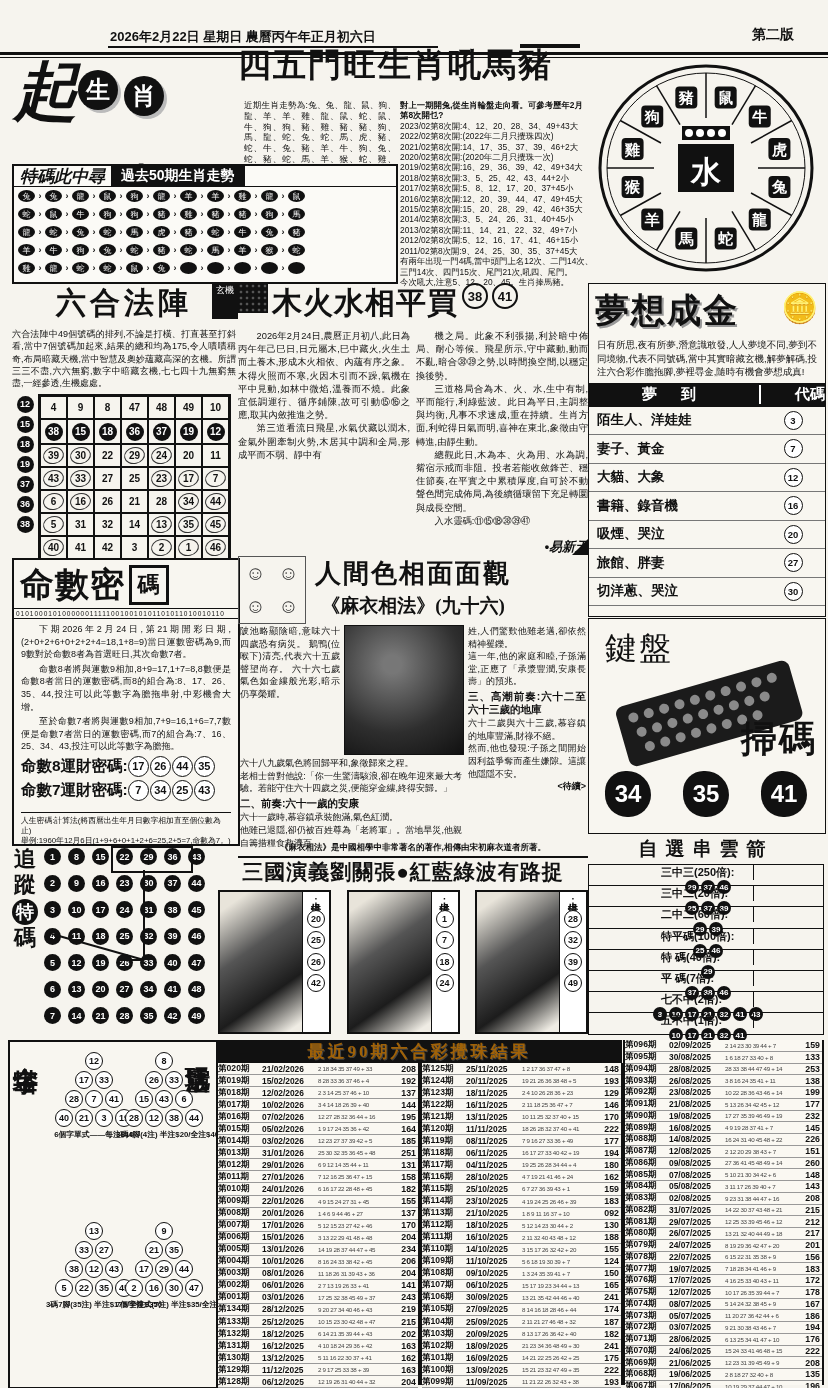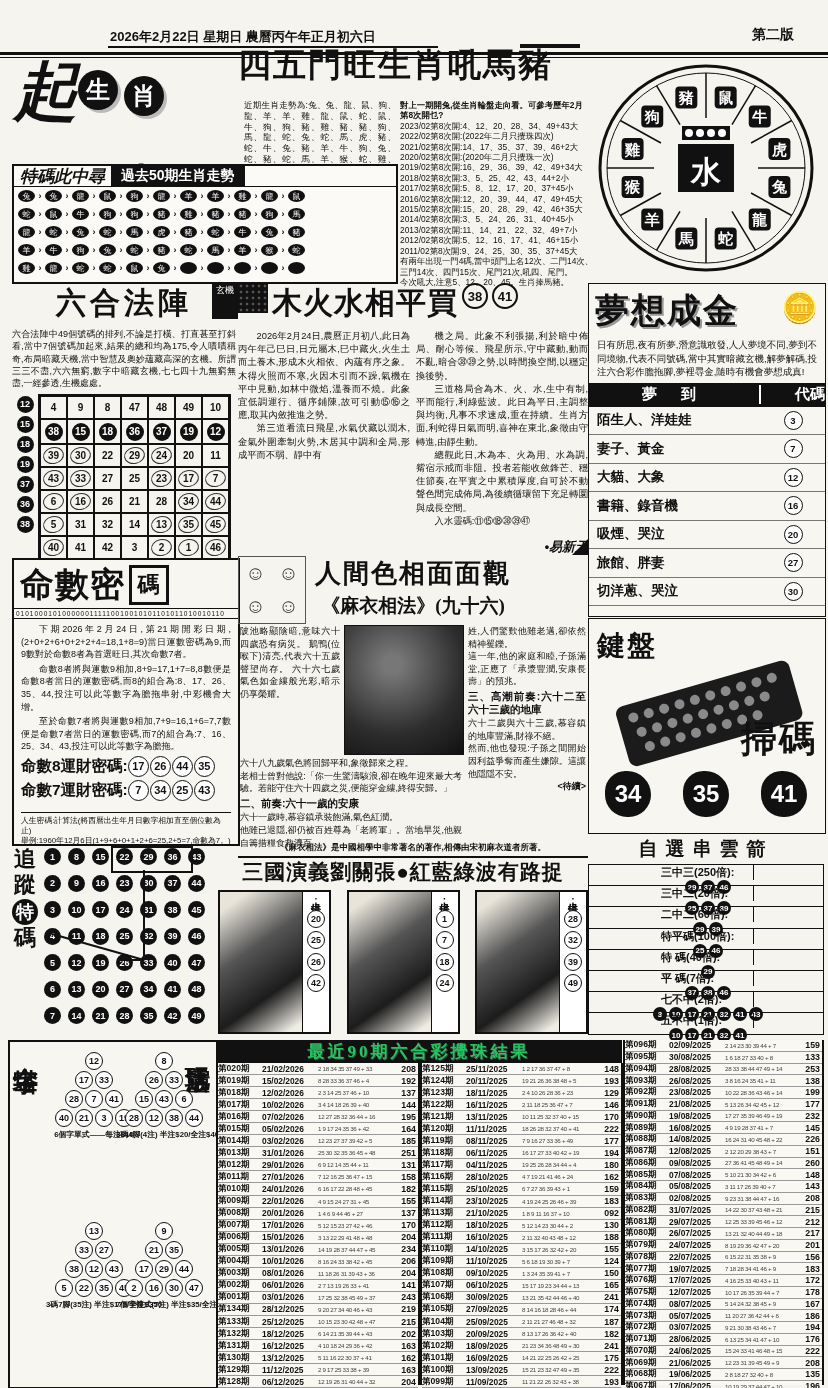--- a/index.html
+++ b/index.html
@@ -104,21 +104,21 @@
   #my-grid{position:relative;margin-top:6px;height:190px;}
   #my-left{position:absolute;left:2px;top:0;width:100px;font-size:9px;line-height:12.6px;text-align:justify;}
   #my-img{position:absolute;left:106px;top:0;width:118px;height:128px;border:1px solid #111;
           background:radial-gradient(circle at 40% 30%,#777 8%,#2e2e2e 60%,#111 100%);}
   #my-bleft{position:absolute;left:2px;top:132px;width:222px;font-size:9px;line-height:12.6px;text-align:justify;}
   #my-right{position:absolute;left:230px;top:0;width:118px;font-size:9px;line-height:12.6px;text-align:justify;}
   .my-h{font-weight:bold;font-size:10.5px;margin:2px 0;}
   #my-note{position:absolute;left:0;bottom:2px;width:100%;font-size:8.5px;font-weight:bold;text-align:center;}
   
   #kb{left:588px;top:618px;width:236px;height:214px;border:1px solid #111;background:#f8f6f0;overflow:hidden;}
-  #kb-t1{position:absolute;left:8px;top:8px;font-size:28px;font-weight:bold;letter-spacing:2px;}
+  #kb-t1{position:absolute;left:16px;top:8px;font-size:32px;font-weight:normal;letter-spacing:2px;}
   #kb-t2{position:absolute;right:8px;top:96px;font-size:36px;font-weight:bold;letter-spacing:2px;}
   #kb-art{position:absolute;left:10px;top:34px;}
   .kb-num{position:absolute;width:46px;height:46px;background:#111;color:#fff;border-radius:46% 54% 50% 50%;
           display:flex;align-items:center;justify-content:center;font-size:24px;font-weight:bold;}
   
   #cyj{left:588px;top:836px;width:236px;height:196px;}
   #cyj-title{text-align:center;font-size:19px;font-weight:bold;letter-spacing:8px;}
   #cyj-table{border:1.5px solid #111;margin-top:2px;}
   .cyj-row{display:flex;align-items:center;height:20.2px;border-bottom:1px solid #111;font-size:11px;font-weight:bold;flex-direction:column;}
   .cyj-row:last-child{border-bottom:none;}
@@ -147,21 +147,21 @@
   .sg-strip .circ{width:16px;height:16px;font-size:9px;margin-top:3.5px;}
   
   #py{left:8px;top:1040px;width:206px;height:345px;border:2px solid #111;background:#f8f6f0;}
   #py-l{position:absolute;left:4px;top:6px;font-size:25px;font-weight:bold;width:26px;text-align:center;line-height:30px;}
   #py-r{position:absolute;right:4px;top:6px;font-size:25px;font-weight:bold;width:26px;text-align:center;line-height:30px;}
   .pyr{position:absolute;width:96px;text-align:center;}
   .pyr-row{display:flex;justify-content:center;gap:2px;margin-bottom:1px;}
   .pyr .circ{width:16px;height:16px;font-size:9px;}
   .pyr-cap{font-size:7.8px;font-weight:bold;margin-top:2px;white-space:nowrap;}
   
-  #res-hdr{left:216px;top:1040px;width:406px;height:23px;background:#111;color:#22c55e;display:flex;
+  #res-hdr{left:216px;top:1040px;width:406px;height:23px;background:#111;color:#a16207;display:flex;
            align-items:center;justify-content:center;font-size:17px;font-weight:bold;letter-spacing:3px;
            border:2px solid #111;box-sizing:border-box;text-shadow:1px 1px 0 #444;}
   .rtable{background:#faf8f2;border-left:2px solid #111;border-right:2px solid #111;box-sizing:border-box;}
   #res-left{left:216px;top:1063px;width:204px;height:322px;}
   #res-mid{left:420px;top:1063px;width:203px;height:322px;}
   #res-right{left:623px;top:1040px;width:201px;height:345px;}
   .rrow{display:flex;align-items:center;border-bottom:1px solid #999;overflow:hidden;}
   #res-left .rrow,#res-mid .rrow{height:11.05px;}
   #res-right .rrow{height:10.75px;}
   .rp{width:44px;font-size:8.6px;font-weight:bold;white-space:nowrap;}

